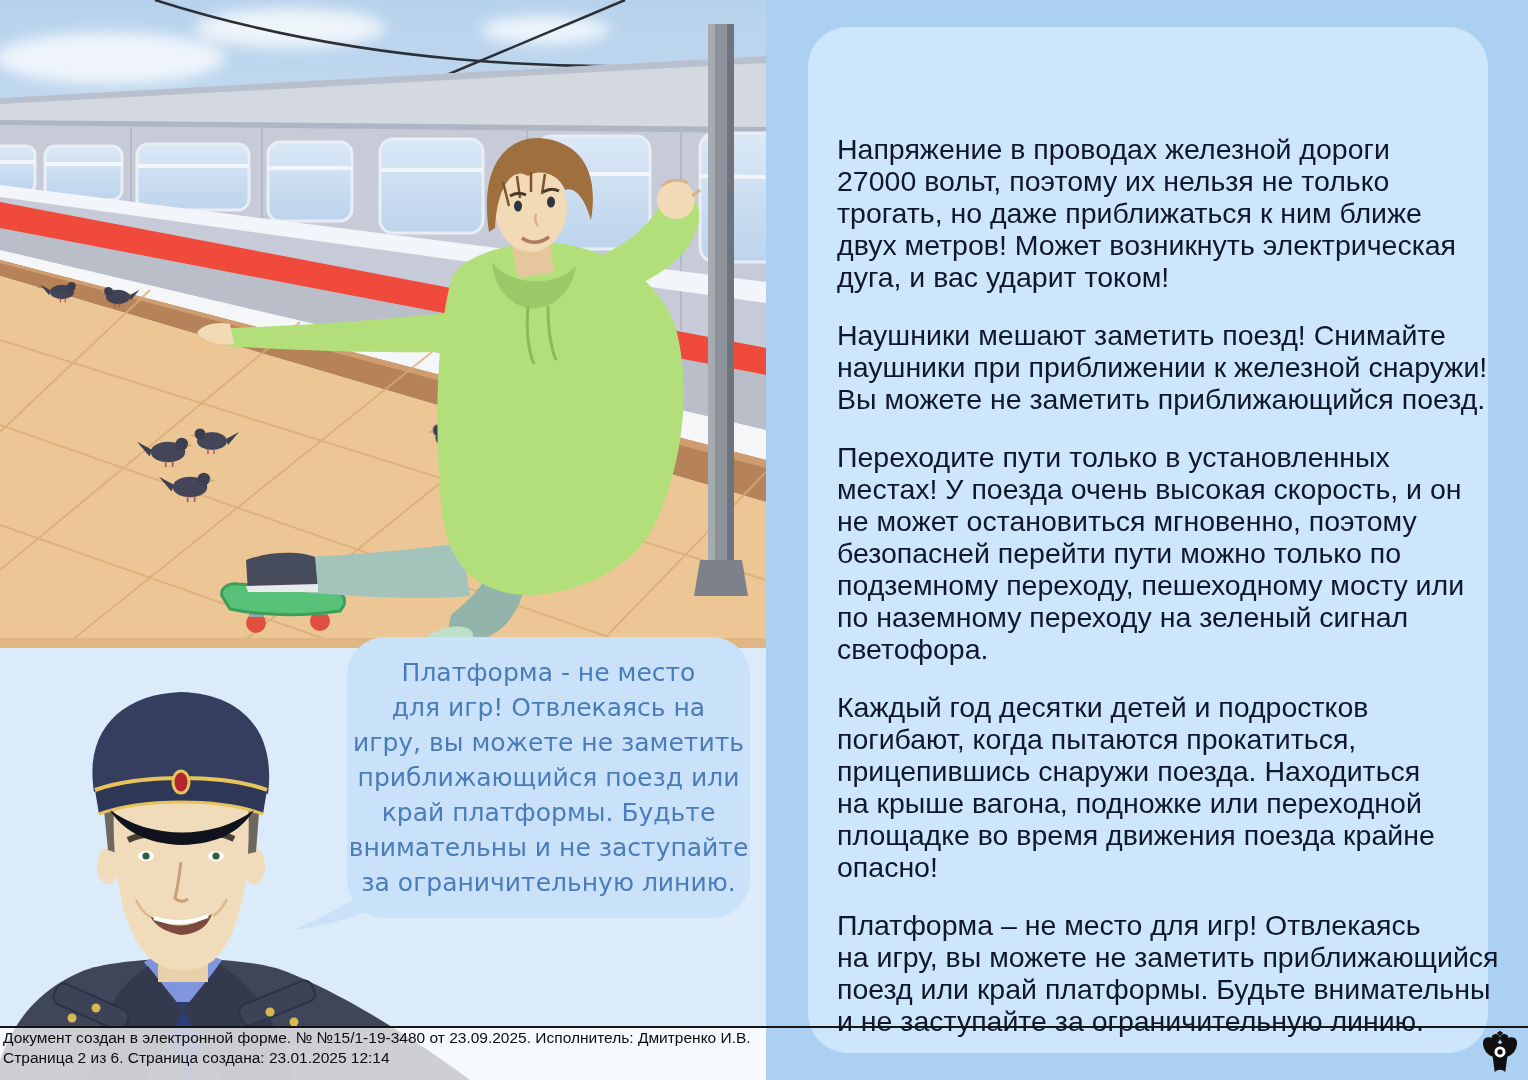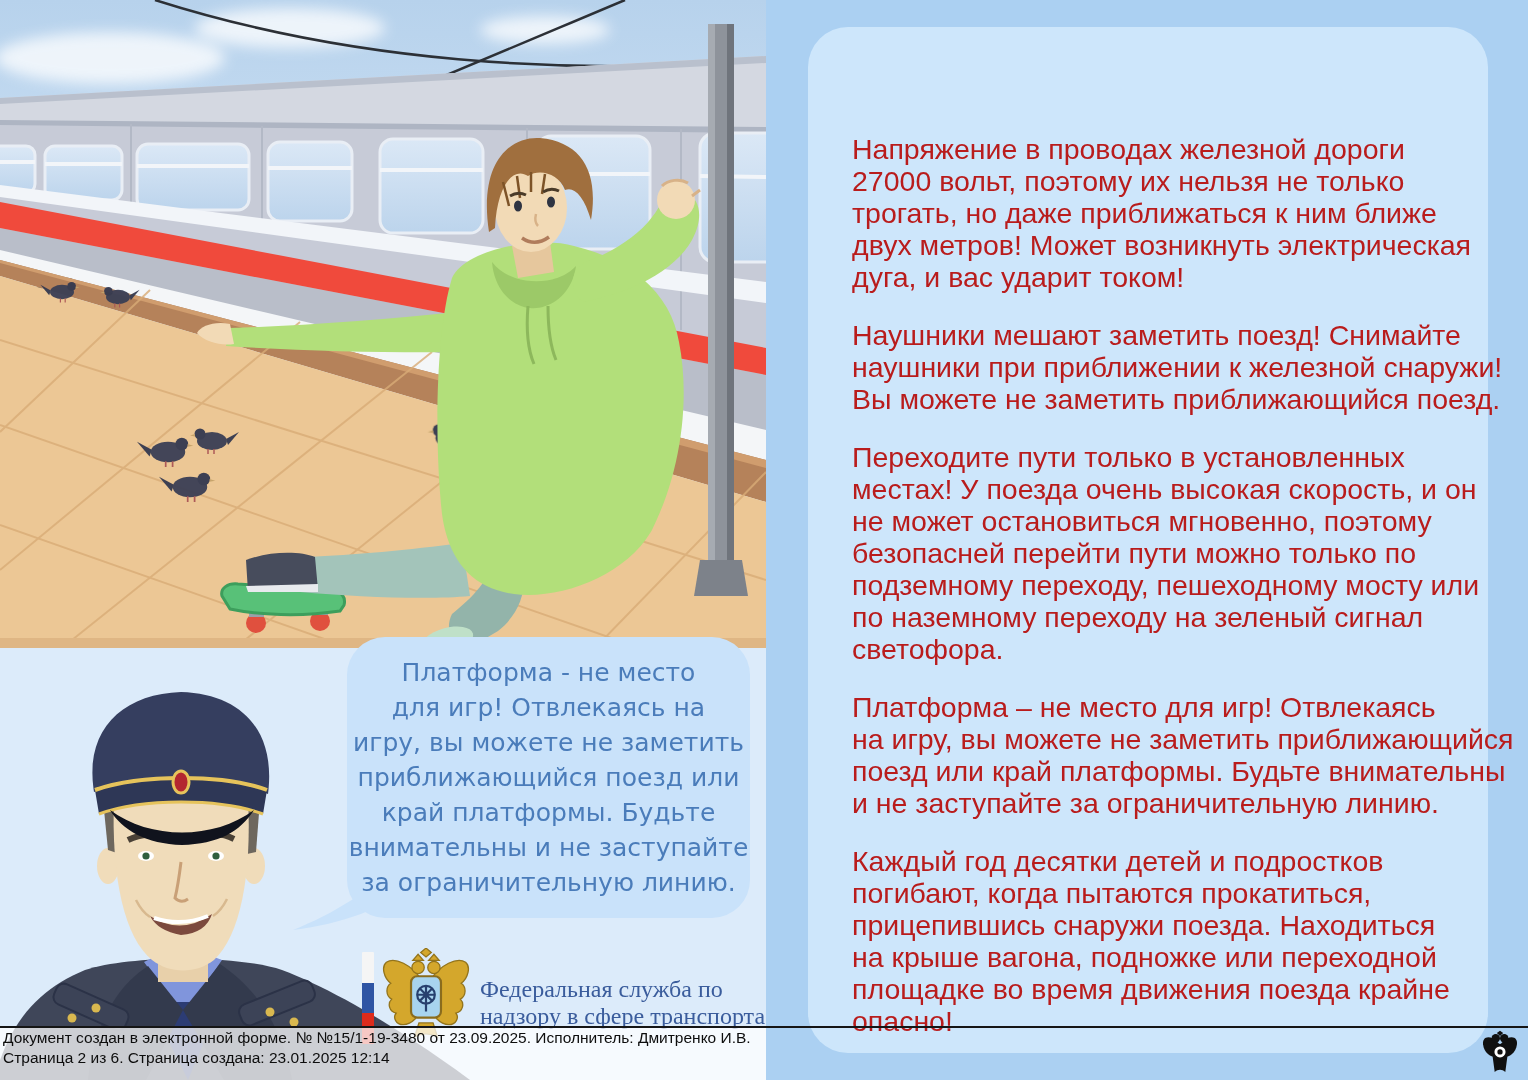--- a/index.html
+++ b/index.html
@@ -21,22 +21,22 @@
   .flag{display:flex;flex-direction:column;border-radius:1px;overflow:hidden;}
   .flag span{display:block;width:100%;flex:1;}
   .flag-left{width:12px;height:92px;margin-top:4px;}
   .emblem-svg{display:block;}
   .logo-title{white-space:pre;font-family:"Liberation Serif",serif;color:#3a5c9c;}
   .logo-title-left{font-size:24px;line-height:27px;margin:28px 0 0 10px;}
   
   .right-page{position:absolute;left:766px;top:0;width:762px;height:1080px;background:#abd0f2;}
   .panel{position:absolute;left:42px;top:27px;width:680px;height:1026px;
          background:#cde6fb;border-radius:40px;}
-  .paragraphs{position:absolute;left:86px;top:133px;width:625px;
-              font-size:28.5px;line-height:32px;color:#b91c1c;}
+  .paragraphs{position:absolute;left:71px;top:133px;width:625px;
+              font-size:28.5px;line-height:32px;color:#0f172a;}
   .paragraphs p{white-space:pre;margin:0 0 26px 0;}
   
   .divider-line{position:absolute;left:0;top:1026px;width:1528px;height:2px;
                 background:#151515;z-index:30;}
   .footer-band{position:absolute;left:0;top:1028px;width:766px;height:52px;
                background:rgba(255,255,255,0.74);z-index:31;}
   .footer-text{white-space:pre;font-size:15.5px;line-height:20px;color:#0d0d0d;
                padding:4px 0 0 3px;}
   .mini-emblem{position:absolute;left:1482px;top:1030px;z-index:32;}
 </style>
@@ -253,32 +253,20 @@
     <div class="bubble">
       <div class="bubble-text">Платформа - не место
 для игр! Отвлекаясь на
 игру, вы можете не заметить
 приближающийся поезд или
 край платформы. Будьте
 внимательны и не заступайте
 за ограничительную линию.</div>
     </div>
 
-    <div class="logo-block logo-left">
-      <div class="flag flag-left">
-        <span style="background:#f5f5f5"></span>
-          <span style="background:#2f55a4"></span>
-          <span style="background:#dd2b1c"></span>
-      </div>
-      <svg class="emblem-svg" width="88" height="97" viewBox="0 0 100 110" style="margin-left:8px">
-        <use href="#goldEagle"></use>
-      </svg>
-      <div class="logo-title logo-title-left">Федеральная служба по
-надзору в сфере транспорта</div>
-    </div>
   </div>
 
   <div class="right-page">
     <div class="panel"></div>
 
     <div class="paragraphs">
       <p>Напряжение в проводах железной дороги
 27000 вольт, поэтому их нельзя не только
 трогать, но даже приближаться к ним ближе
 двух метров! Может возникнуть электрическая
@@ -286,30 +274,30 @@
       <p>Наушники мешают заметить поезд! Снимайте
 наушники при приближении к железной снаружи!
 Вы можете не заметить приближающийся поезд.</p>
       <p>Переходите пути только в установленных
 местах! У поезда очень высокая скорость, и он
 не может остановиться мгновенно, поэтому
 безопасней перейти пути можно только по
 подземному переходу, пешеходному мосту или
 по наземному переходу на зеленый сигнал
 светофора.</p>
-      <p>Платформа – не место для игр! Отвлекаясь
-на игру, вы можете не заметить приближающийся
-поезд или край платформы. Будьте внимательны
-и не заступайте за ограничительную линию.</p>
       <p>Каждый год десятки детей и подростков
 погибают, когда пытаются прокатиться,
 прицепившись снаружи поезда. Находиться
 на крыше вагона, подножке или переходной
 площадке во время движения поезда крайне
 опасно!</p>
+      <p>Платформа – не место для игр! Отвлекаясь
+на игру, вы можете не заметить приближающийся
+поезд или край платформы. Будьте внимательны
+и не заступайте за ограничительную линию.</p>
     </div>
   </div>
 
   <svg width="0" height="0" style="position:absolute">
     <defs>
       <symbol id="goldEagle" viewBox="0 0 100 110">
         <g fill="#d4a72c" stroke="#93741c" stroke-width="1.5">
           <path d="M46,38 C34,18 14,10 5,16 C-1,21 2,34 10,40 C4,44 4,54 11,58 C6,63 8,72 16,74 C12,79 16,87 24,87 C34,87 44,76 47,64 Z"></path>
           <path d="M54,38 C66,18 86,10 95,16 C101,21 98,34 90,40 C96,44 96,54 89,58 C94,63 92,72 84,74 C88,79 84,87 76,87 C66,87 56,76 53,64 Z"></path>
           <path d="M42,85 L58,85 L63,101 C54,96 46,96 37,101 Z"></path>

